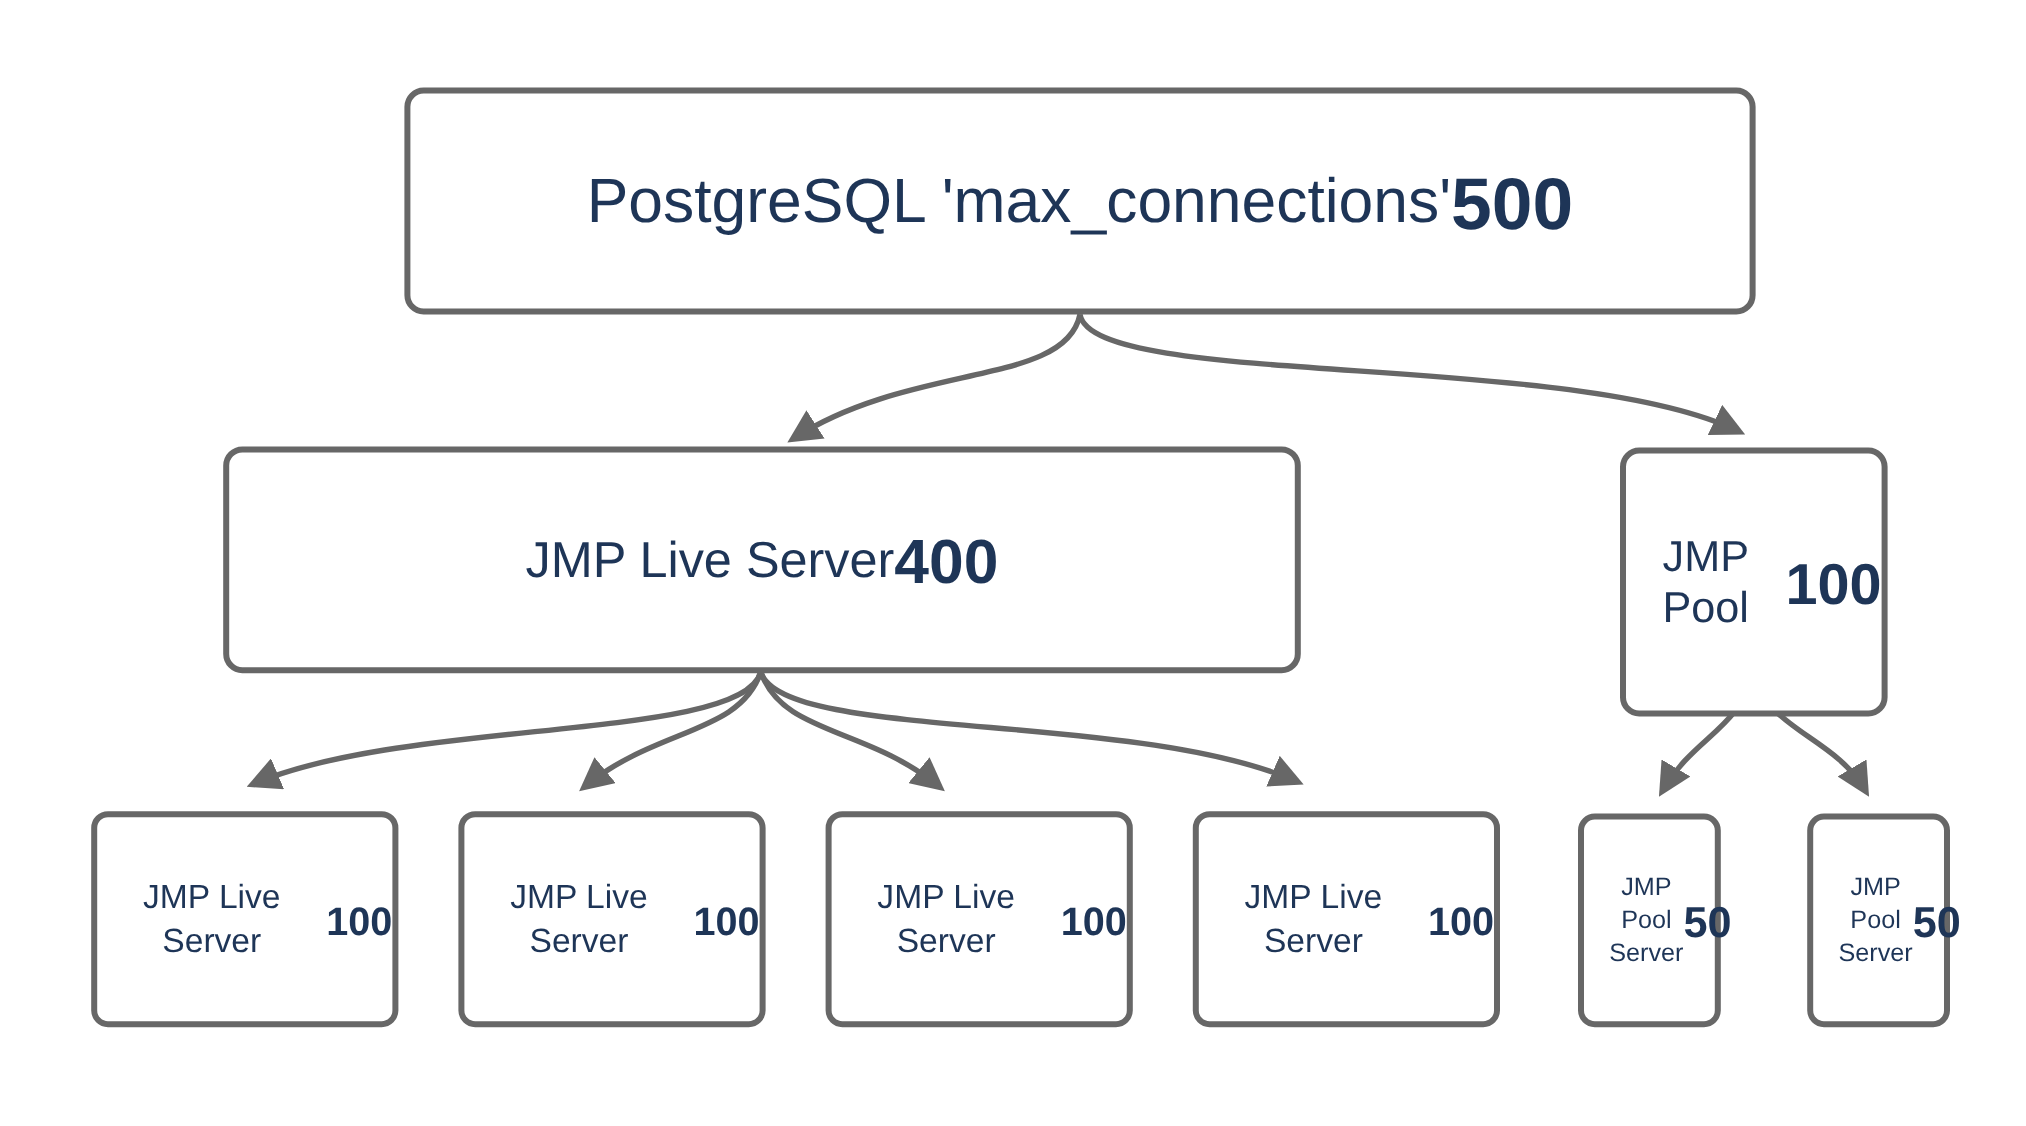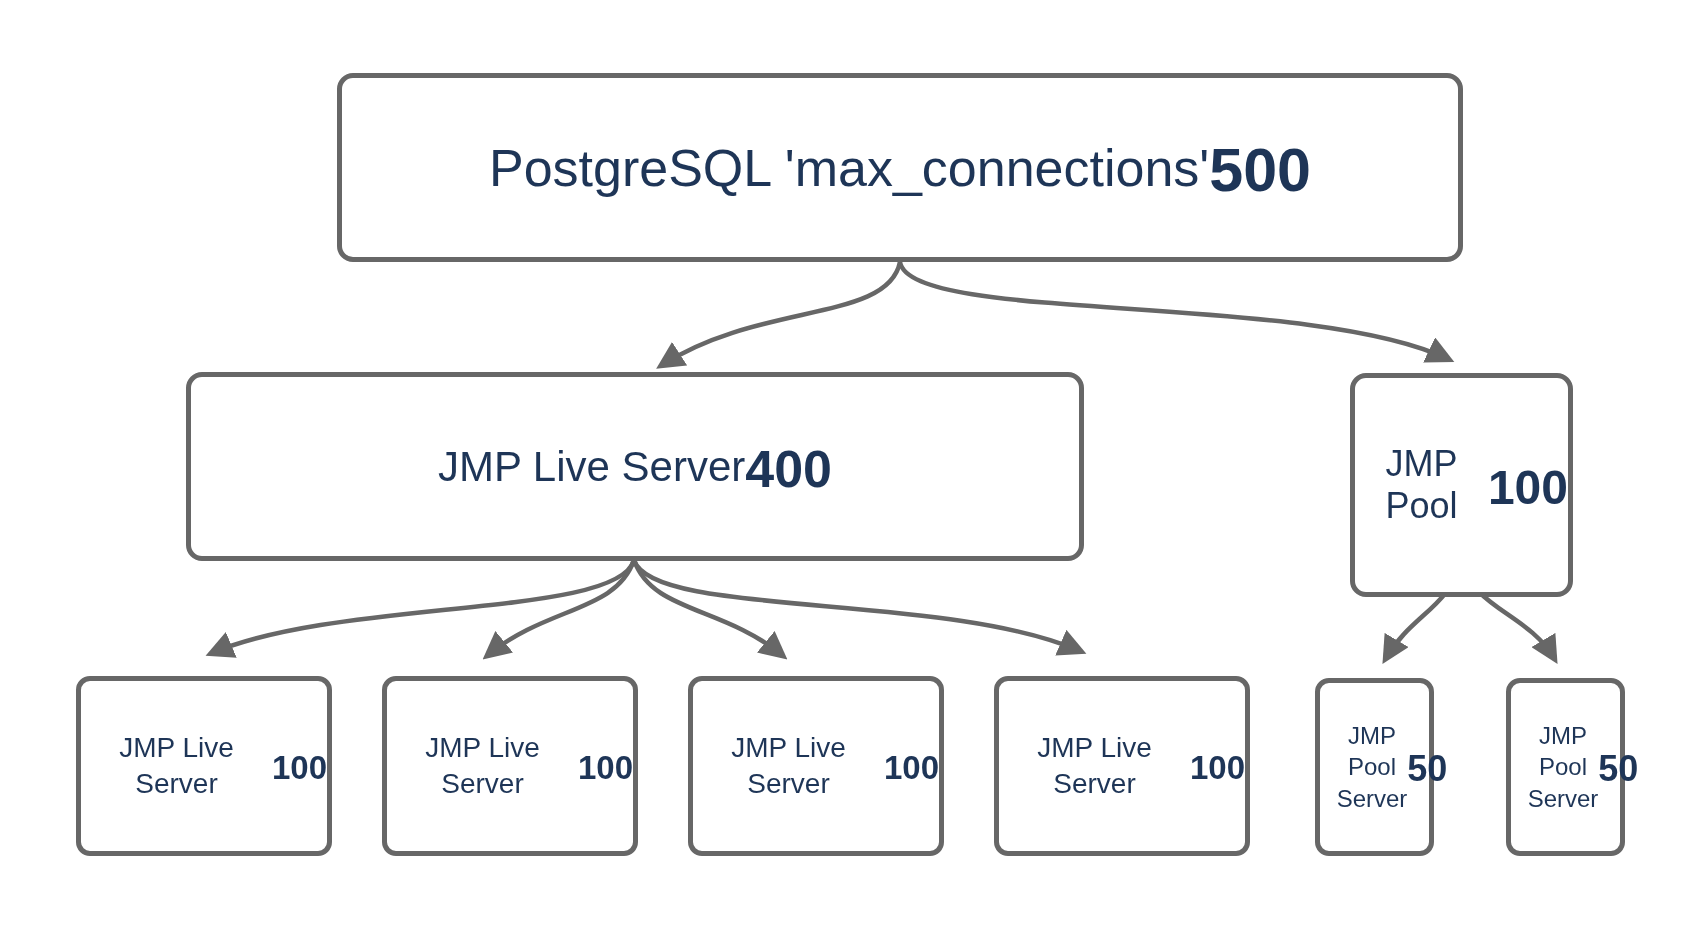--- a/index.html
+++ b/index.html
@@ -59,21 +59,21 @@
 
   .node-server  { top: 676px; width: 256px; height: 180px; border-radius: 14px; }
   .node-server .label { font-size: 28px; line-height: 1.3; }
   .node-server .value { font-size: 33px; }
   .node-server1 { left: 76px; }
   .node-server2 { left: 382px; }
   .node-server3 { left: 688px; }
   .node-server4 { left: 994px; }
 
   .node-pserver { top: 678px; width: 119px; height: 178px; border-radius: 14px; }
-  .node-pserver .label { font-size: 24px; line-height: 1.3; margin-left: 35px; }
+  .node-pserver .label { font-size: 21px; line-height: 1.3; margin-left: 35px; }
   .node-pserver .value { font-size: 36px; }
   .node-pserver1 { left: 1315px; }
   .node-pserver2 { left: 1506px; }
 </style>
 </head>
 <body>
 
 <div class="canvas">
 
   <svg class="edge-layer" viewBox="0 0 1688 938" xmlns="http://www.w3.org/2000/svg">

